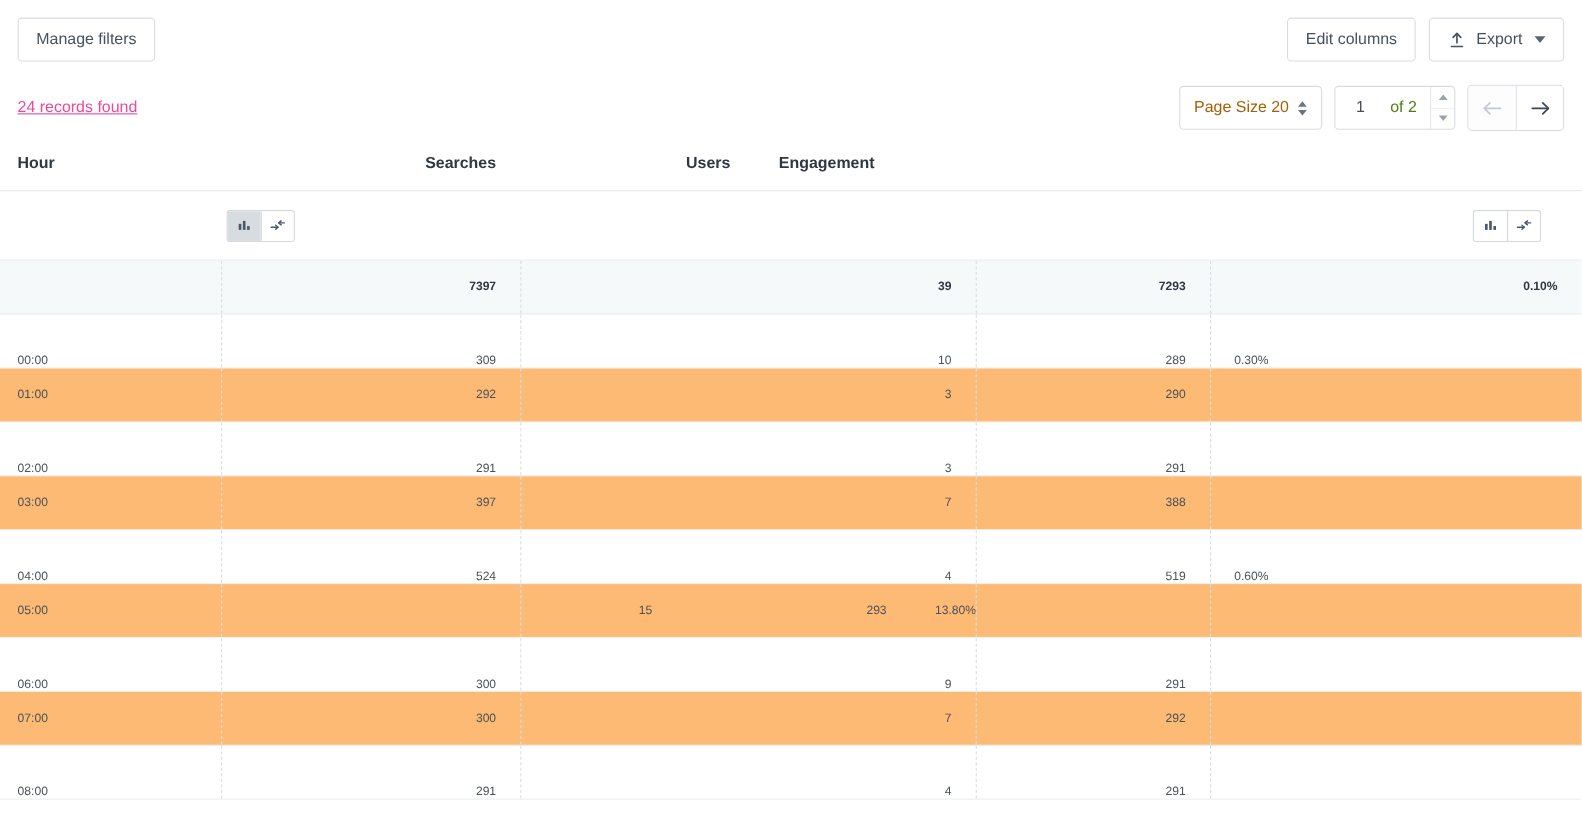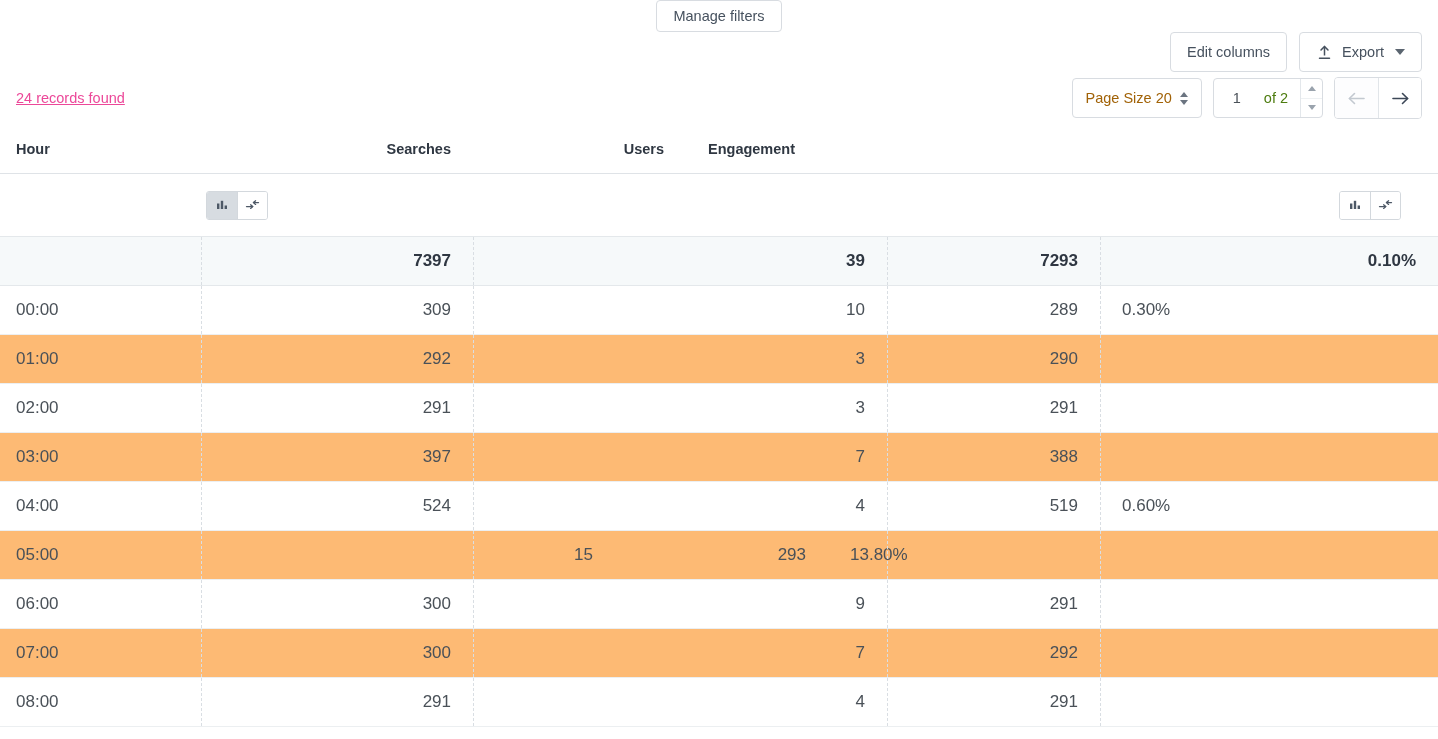--- a/index.html
+++ b/index.html
@@ -12,21 +12,20 @@
     overflow: hidden;
   }
 
   
   .toolbar {
     position: relative;
     height: 72px;
     padding: 0 16px;
     display: flex;
     align-items: center;
-    flex-direction: column;
   }
   .toolbar-right {
     margin-left: auto;
     display: flex;
     align-items: center;
     gap: 12px;
   }
   .btn {
     background: #ffffff;
     border: 1px solid #d8dce1;
@@ -197,33 +196,33 @@
     cursor: pointer;
     background: #ffffff;
   }
   .tg-btn.active { background: #d7dce1; }
   .tg-btn + .tg-btn { border-left: 1px solid #d3d8dd; }
 
   .trow {
     display: flex;
     height: 49px;
     align-items: center;
-    font-size: 17px;
+    font-size: 11px;
     color: #4a5158;
     position: relative;
     border-bottom: 1px solid #eceff1;
   }
   .trow.totals {
     background: #f6f9fa;
     font-weight: bold;
     color: #2f3742;
     border-bottom: 1px solid #e4e8eb;
   }
   .trow.odd { background: #fdba74; }
-  .trow.even { background: #ffffff; }
+  .trow.even { background: #ffffff; align-items: flex-end; }
   .trow .c-enga.totalval { text-align: right; padding-right: 22px; padding-left: 0; }
 
   
   .divider {
     position: absolute;
     top: 0; bottom: 0;
     width: 0;
     border-left: 1px dashed #d9dee3;
     pointer-events: none;
   }

